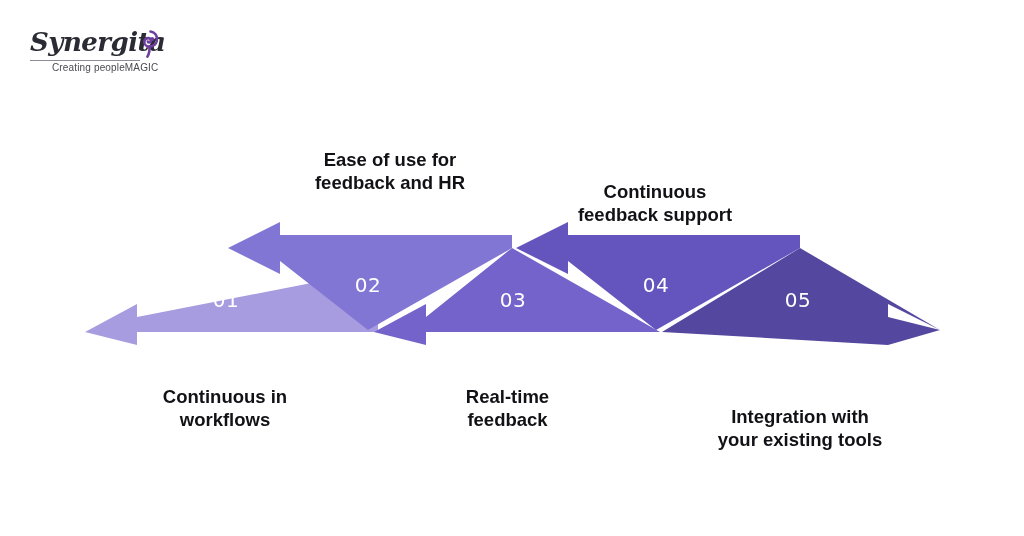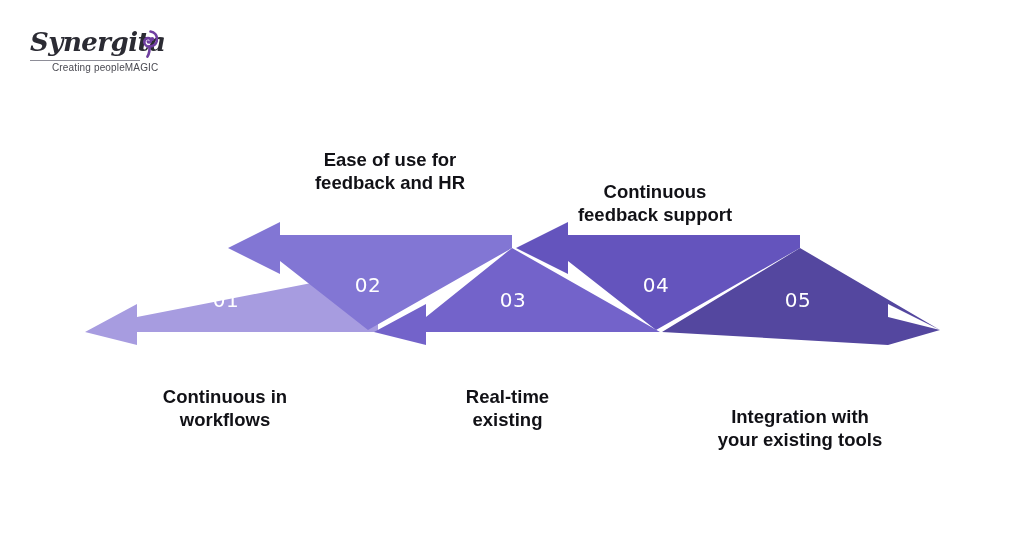--- a/index.html
+++ b/index.html
@@ -144,19 +144,19 @@
 
 </svg>
 
 <div class="caption caption-below" id="cap-01">Continuous in
 workflows</div>
 
 <div class="caption caption-above" id="cap-02">Ease of use for
 feedback and HR</div>
 
 <div class="caption caption-below" id="cap-03">Real-time
-existing</div>
+feedback</div>
 
 <div class="caption caption-above" id="cap-04">Continuous
 feedback support</div>
 
 <div class="caption caption-below" id="cap-05">Integration with
 your existing tools</div>
 
 </body></html>

